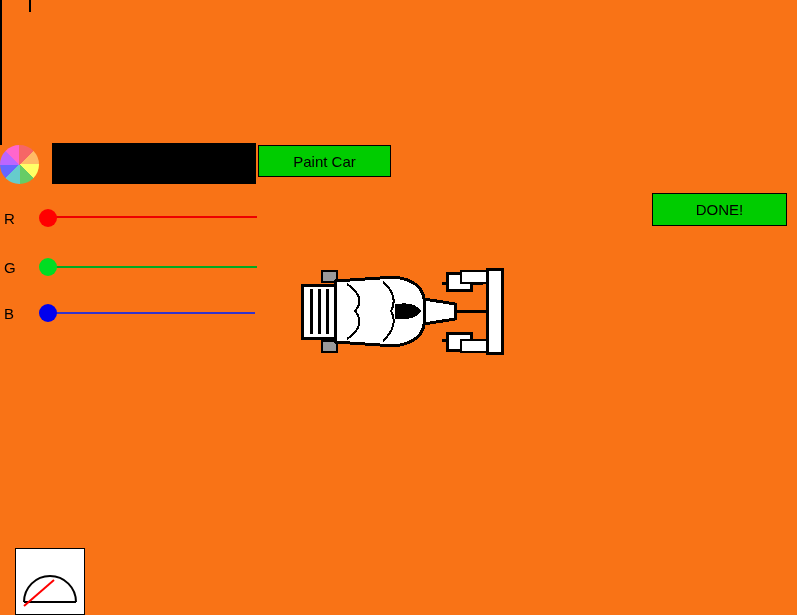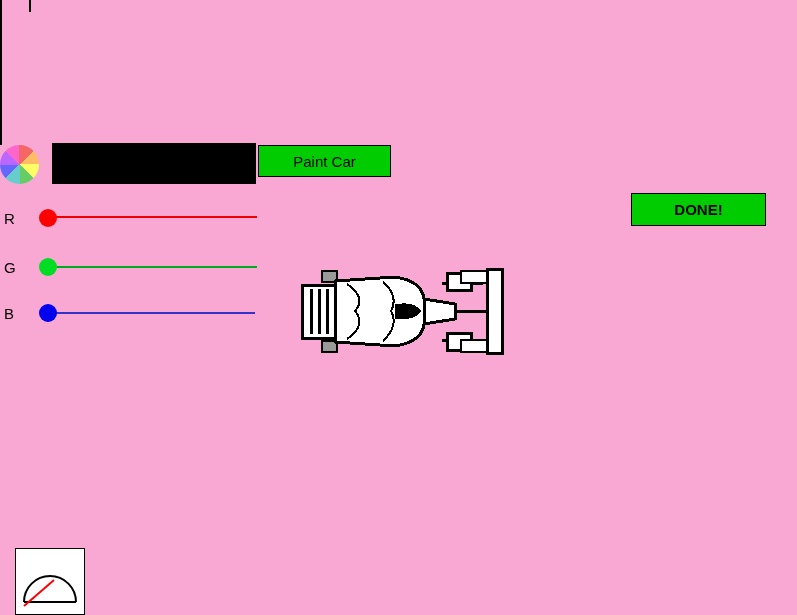--- a/index.html
+++ b/index.html
@@ -21,21 +21,21 @@
 
   
   .green-btn{
     display:flex;align-items:center;justify-content:center;
     border:1px solid #000;
     font-size:15px;
     cursor:pointer;
     user-select:none;
   }
   #paint-car-btn{left:258px;top:145px;width:131px;height:30px;}
-  #done-btn{left:631px;top:193px;width:133px;height:31px;font-weight:bold;}
+  #done-btn{left:652px;top:193px;width:133px;height:31px;}
 
   
   .slider-label{font-size:15px;color:#000;}
   #label-r{left:4px;top:210px;}
   #label-g{left:4px;top:259px;}
   #label-b{left:4px;top:305px;}
   .track{height:2px;cursor:pointer;}
   #track-r{left:48px;top:216px;width:209px;}
   #track-g{left:48px;top:266px;width:209px;}
   #track-b{left:48px;top:312px;width:207px;}
@@ -49,21 +49,21 @@
 
   
   #gauge-box{
     left:15px;top:548px;width:68px;height:65px;
     border:1px solid #000;
   }
 </style>
 </head>
 <body>
 
-<div id="stage" style="background-color: #f9a8d4; text-align: center;">
+<div id="stage" style="background-color: #f97316; text-align: center;">
 
   <div class="abs" id="left-edge-line" style="background-color: rgb(0, 0, 0);"></div>
   <div class="abs" id="cursor-mark" style="background-color: rgb(0, 0, 0);"></div>
 
   <div class="abs" id="color-wheel" style="background: conic-gradient(rgb(246, 102, 102) 0deg, rgb(246, 102, 102) 45deg, rgb(255, 187, 102) 45deg, rgb(255, 187, 102) 90deg, rgb(255, 255, 102) 90deg, rgb(255, 255, 102) 135deg, rgb(102, 204, 102) 135deg, rgb(102, 204, 102) 180deg, rgb(102, 204, 204) 180deg, rgb(102, 204, 204) 225deg, rgb(102, 102, 255) 225deg, rgb(102, 102, 255) 270deg, rgb(187, 102, 255) 270deg, rgb(187, 102, 255) 315deg, rgb(255, 102, 204) 315deg, rgb(255, 102, 204) 360deg);"></div>
   <div class="abs" id="color-preview" style="background-color: rgb(0, 0, 0);"></div>
 
   <div class="abs green-btn" id="paint-car-btn" style="background-color: rgb(0, 204, 0); color: rgb(0, 0, 0);">Paint Car</div>
   <div class="abs green-btn" id="done-btn" style="background-color: rgb(0, 204, 0); color: rgb(0, 0, 0);">DONE!</div>
 

